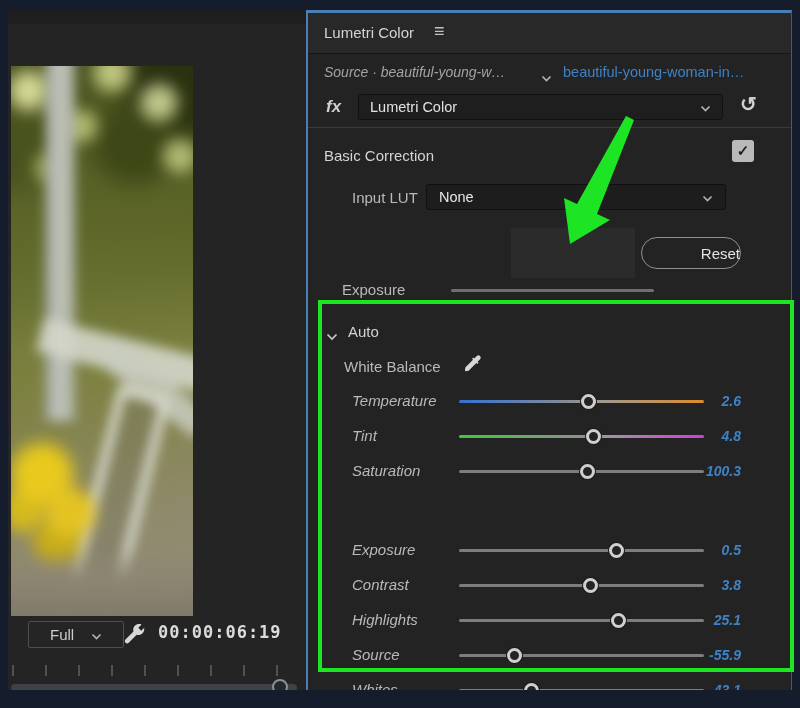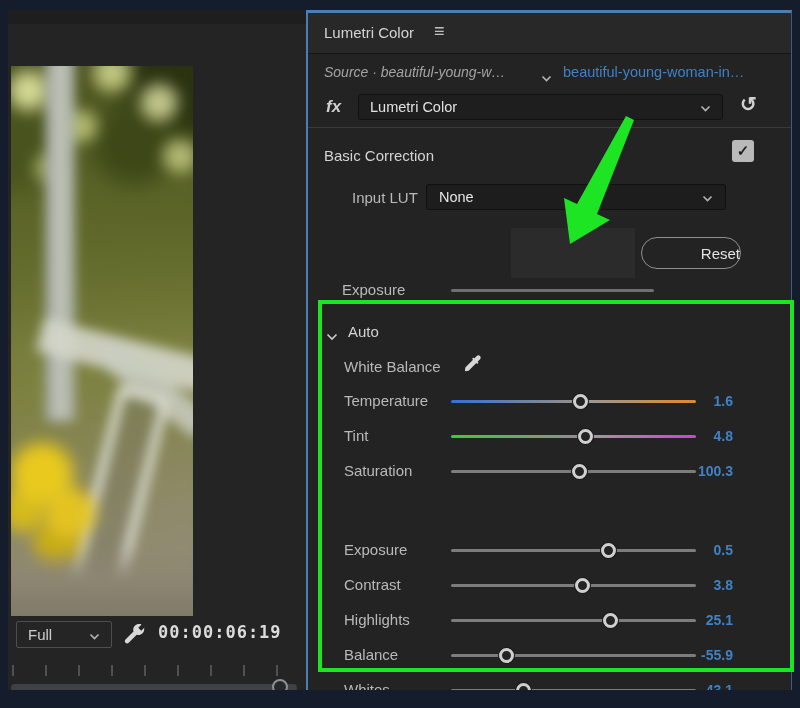--- a/index.html
+++ b/index.html
@@ -34,23 +34,23 @@
       border:9px solid #d8dacd; background:rgba(120,118,100,.35); }
   .v-flower { left:2%; top:66%; width:52%; height:24%;
       background:
         radial-gradient(circle at 36% 30%, #e9c91d 0 18%, transparent 34%),
         radial-gradient(circle at 62% 58%, #e3c322 0 16%, transparent 32%),
         radial-gradient(circle at 18% 56%, #d4b91e 0 12%, transparent 26%),
         radial-gradient(circle at 50% 80%, #c9ad17 0 12%, transparent 26%); }
   .v-floor { left:0; bottom:0; width:100%; height:14%;
       background:linear-gradient(180deg, rgba(140,132,110,0) 0%, #8d8672 40%, #7d7767 100%); }
 
-  #zoom-box { left:8px; top:611px; width:96px; height:27px; background:#252525;
+  #zoom-box { left:20px; top:611px; width:96px; height:27px; background:#252525;
       border:1px solid #4e4e4e; border-radius:2px; color:#cdcdcd; font-size:15px;
-      display:flex; align-items:center; padding:0 11px; }
+      display:flex; align-items:center; padding:0 21px; }
   #zoom-box .chev { margin-left:auto; }
   #wrench { left:112px; top:610px; width:30px; height:28px; display:flex; align-items:center; justify-content:center; }
   #timecode { left:150px; top:612px; font-family:"DejaVu Sans Mono", monospace; font-weight:bold;
       font-size:17px; color:#dcdcdc; letter-spacing:1px; }
   #ruler { left:4px; top:655px; width:290px; height:11px;
       background:repeating-linear-gradient(to right,#515151 0 2px, transparent 2px 33px); }
   #hscroll { left:3px; top:674px; width:286px; height:8px; background:#3e4145; border-radius:4px; }
   #playknob { left:264px; top:669px; width:16px; height:16px; border-radius:50%;
       border:2px solid #8d9196; background:#25282b; }
 
@@ -98,21 +98,21 @@
 
   .section-head { left:0; width:100%; height:22px; }
   .section-chev { position:absolute; left:18px; top:6px; }
   .section-title { position:absolute; left:40px; top:2px; font-size:15px; color:#d2d2d2; }
   #color-head { top:308px; }
   #light-head { top:492px; }
 
   #wb-label { left:36px; top:345px; font-size:15px; color:#b9b9b9; }
   #wb-dropper { left:151px; top:338px; width:26px; height:26px; display:flex; align-items:center; justify-content:center; }
 
-  .srow { position:absolute; left:0; width:100%; height:35px; }
+  .srow { position:absolute; left:8px; width:100%; height:35px;font-style:italic; }
   .srow .lbl { position:absolute; left:36px; top:8px; font-size:15px; color:#b9b9b9; }
   .srow .trackwrap { position:absolute; left:143px; top:0; width:245px; height:35px; }
   .srow .track { position:absolute; left:0; top:16px; width:100%; height:3px; border-radius:2px; background:#7d7d7d; }
   .srow .track.g-temperature { background:linear-gradient(to right,#3472d3 0%,#8e8e8e 48%,#9a9a9a 55%,#e08a2a 100%); }
   .srow .track.g-tint { background:linear-gradient(to right,#3ecb3a 0%,#8e8e8e 50%,#9a9a9a 58%,#cf3fdc 100%); }
   .srow .handle { position:absolute; top:10px; width:15px; height:15px; border-radius:50%;
       border:3px solid #cfcfcf; background:#232323; box-shadow:0 0 0 1px #1a1a1a; }
   .srow .val { position:absolute; right:58px; top:9px; width:60px; text-align:right;
       font-size:14px; font-weight:bold; color:#3f82c6; }
 
@@ -234,21 +234,21 @@
     </svg>
   </div>
 
   <div id="color-sliders" class="abs" style="left:0; top:371px; width:100%;">
       <div class="srow" style="top: 0px;">
     <span class="lbl">Temperature</span>
     <div class="trackwrap">
       <div class="track g-temperature"></div>
       <div class="handle" style="left: calc(52.6% - 7px);"></div>
     </div>
-    <span class="val">1.6</span>
+    <span class="val">2.6</span>
   </div>
       <div class="srow" style="top: 35px;">
     <span class="lbl">Tint</span>
     <div class="trackwrap">
       <div class="track g-tint"></div>
       <div class="handle" style="left: calc(54.7% - 7px);"></div>
     </div>
     <span class="val">4.8</span>
   </div>
       <div class="srow" style="top: 70px;">
@@ -281,21 +281,21 @@
   </div>
       <div class="srow" style="top: 70px;">
     <span class="lbl">Highlights</span>
     <div class="trackwrap">
       <div class="track"></div>
       <div class="handle" style="left: calc(64.9% - 7px);"></div>
     </div>
     <span class="val">25.1</span>
   </div>
       <div class="srow" style="top: 105px;">
-    <span class="lbl">Balance</span>
+    <span class="lbl">Source</span>
     <div class="trackwrap">
       <div class="track"></div>
       <div class="handle" style="left: calc(22.4% - 7px);"></div>
     </div>
     <span class="val">-55.9</span>
   </div>
       <div class="srow" style="top: 140px;">
     <span class="lbl">Whites</span>
     <div class="trackwrap">
       <div class="track"></div>

